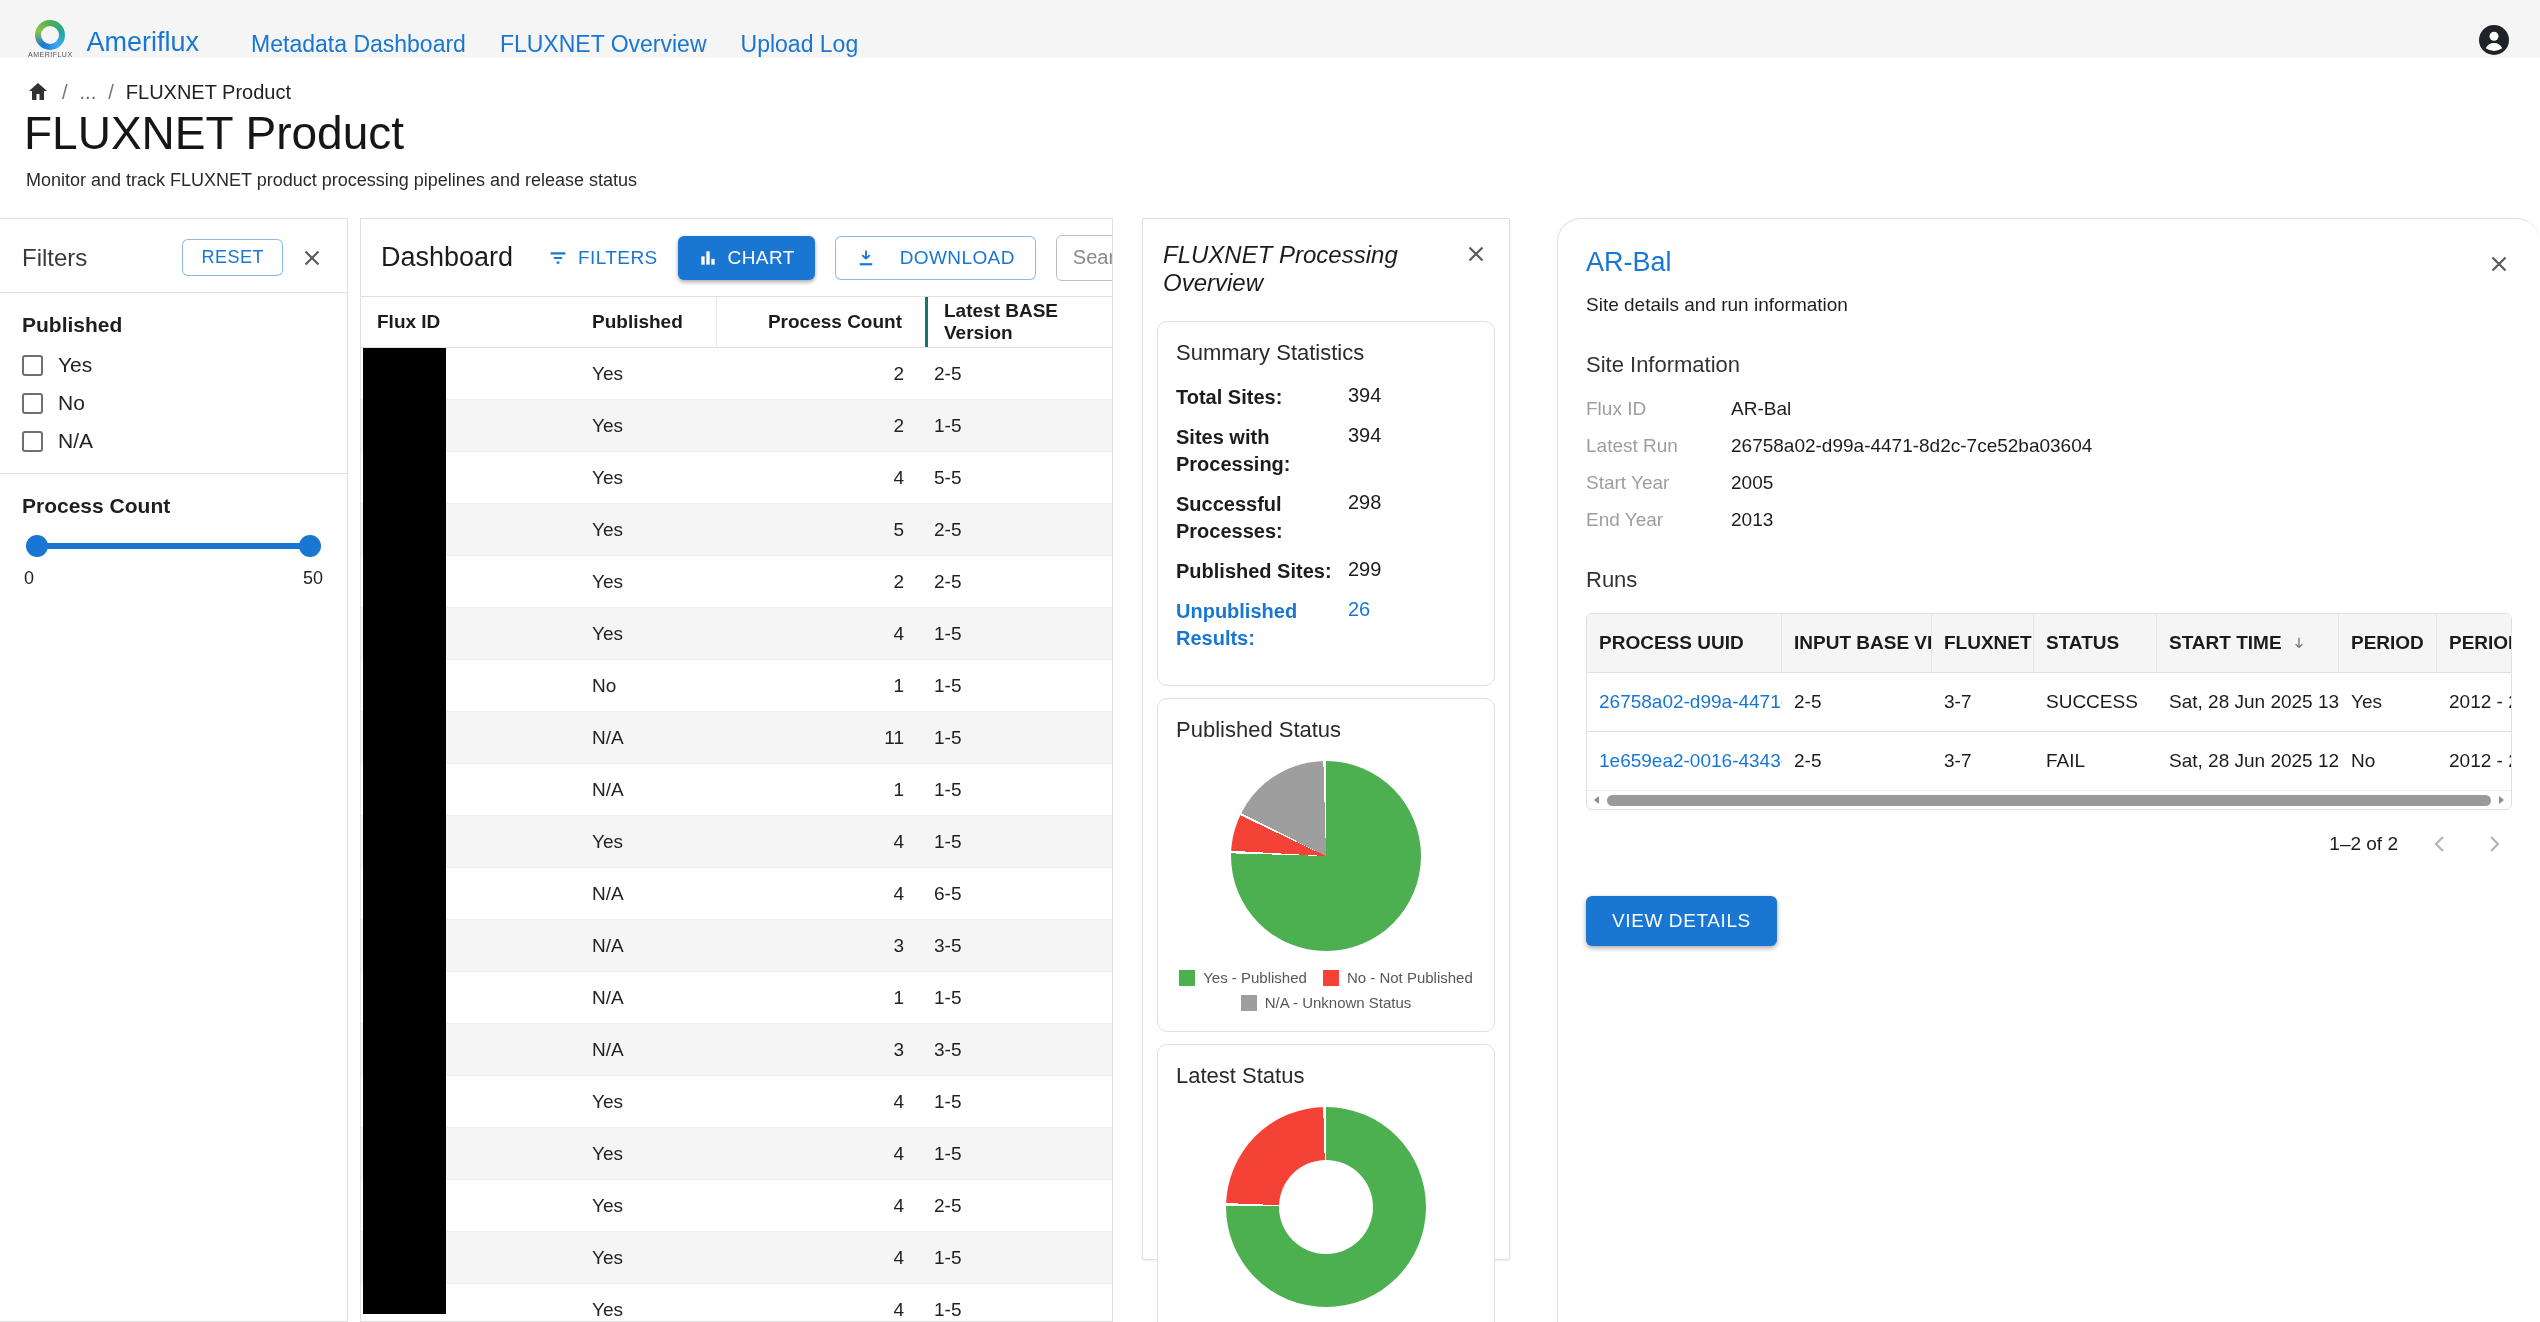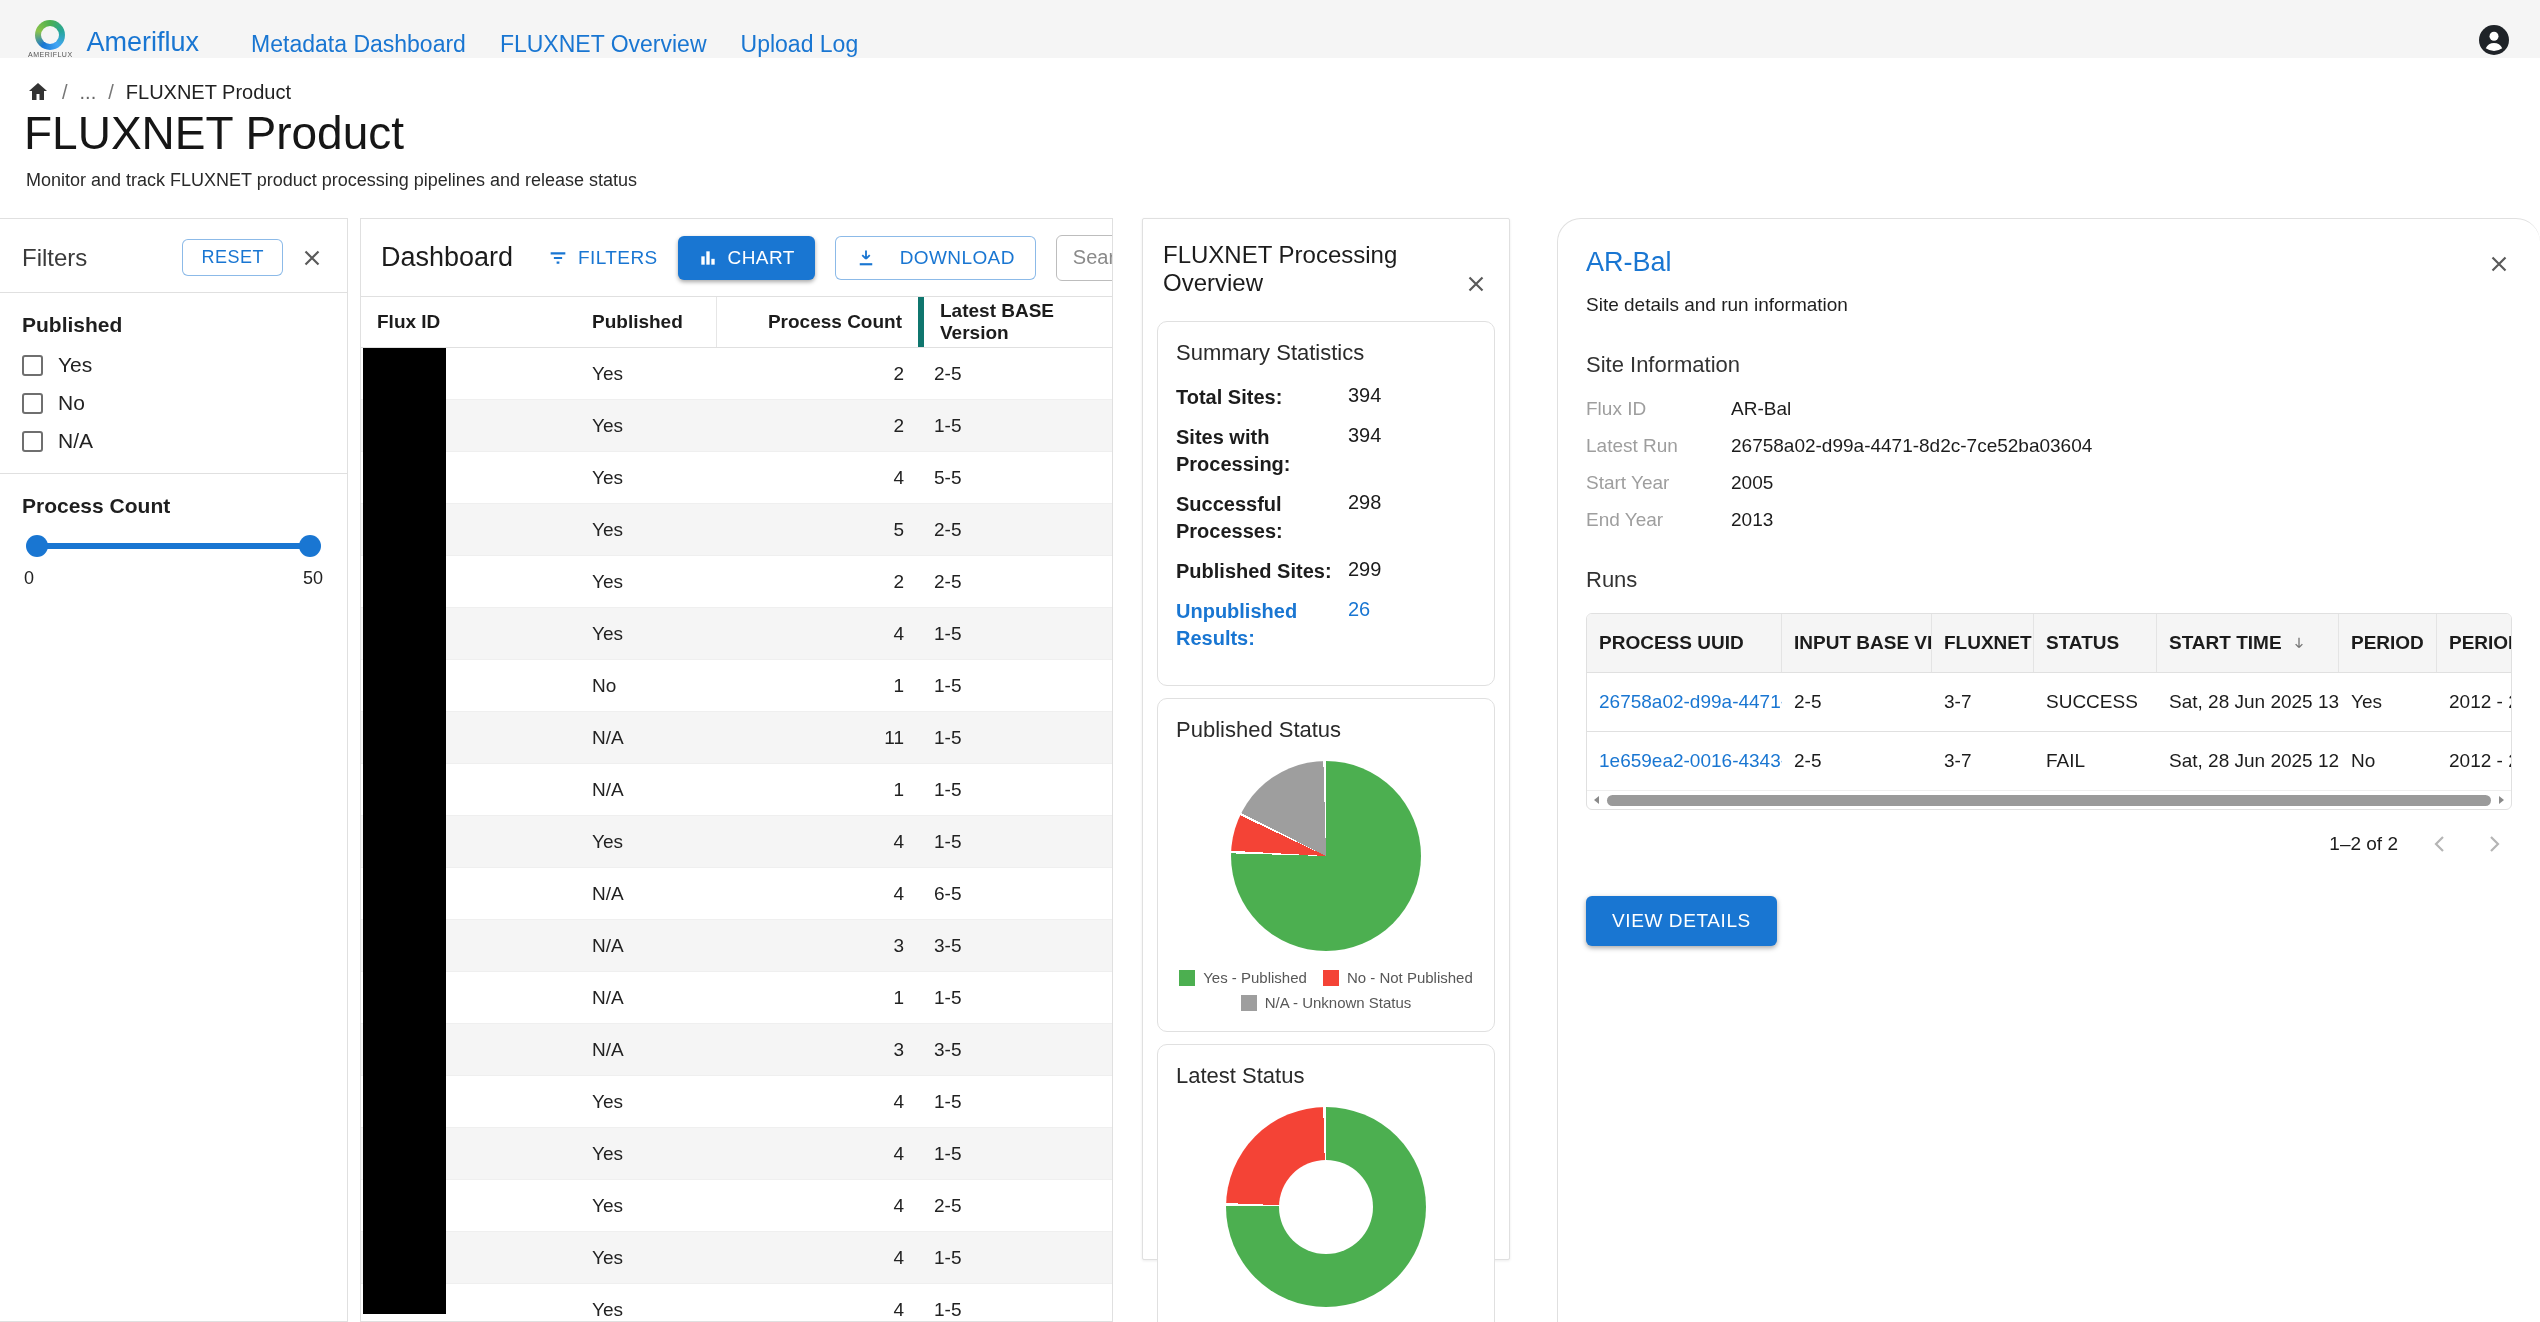--- a/index.html
+++ b/index.html
@@ -67,32 +67,32 @@
     border-radius:6px; cursor:pointer; font-family:"Liberation Sans",sans-serif; }
   .search-input { width:190px; height:46px; border:1px solid #bdbdbd; border-radius:6px;
     padding:0 16px; font-size:20px; color:#212121; font-family:"Liberation Sans",sans-serif; outline:none; }
   .search-input::placeholder { color:#8a8a8a; }
 
   .dash-grid { display:grid; grid-template-columns:215px 140px 202px 1fr; align-items:center; }
   .dash-table-header { height:52px; border-top:1px solid #e0e0e0; border-bottom:1px solid #e0e0e0; }
   .dash-th { font-size:19px; font-weight:bold; color:#1c1c1c; padding:0 16px; height:100%;
     display:flex; align-items:center; cursor:pointer; }
   .dash-th.col3 { justify-content:flex-end; border-left:1px solid #e6e6e6; }
-  .dash-th.col4 { border-left:6px solid #0f766e; }
+  .dash-th.col4 { border-left:3px solid #0f766e;margin-left:7px; }
   .dash-rows { position:relative; }
   .dash-row { height:52px; font-size:19px; color:#222; cursor:pointer; border-bottom:1px solid #efefef; }
   .dash-row:nth-child(odd) { background:#f5f5f5; }
   .dash-cell { padding:0 16px; }
   .dash-cell.count { text-align:right; padding-right:14px; }
   .redaction { position:absolute; left:2px; top:0; width:83px; height:966px; background:#000; z-index:2; }
 
   
   #overview-panel { left:1142px; top:218px; width:368px; height:1042px; border-radius:2px;
     box-shadow:0 1px 3px rgba(0,0,0,.08); }
-  .ov-header { display:flex; align-items:flex-end; padding:22px 20px 12px; }
+  .ov-header { display:flex; align-items:flex-start; padding:22px 20px 12px;font-style:italic; }
   .ov-title { font-size:24px; font-weight:400; color:#1c1c1c; flex:1; }
   .ov-close { color:#5a5a5a; cursor:pointer; }
   .card { margin:12px 14px 0; border:1px solid #e0e0e0; border-radius:10px; padding:18px 18px 20px; background:#fff; }
   .card-title { font-size:22px; font-weight:400; color:#2a2a2a; margin-bottom:18px; }
   .stat-row { display:grid; grid-template-columns:172px 1fr; font-size:20px; margin-bottom:13px; }
   .stat-label { font-weight:bold; color:#1c1c1c; line-height:1.35; }
   .stat-value { color:#1c1c1c; }
   .stat-row.highlight .stat-label, .stat-row.highlight .stat-value { color:#1976d2; cursor:pointer; }
   .pie { width:190px; height:190px; border-radius:50%; margin:4px auto 18px; }
   .donut { position:relative; width:200px; height:200px; border-radius:50%; margin:4px auto 18px; }

